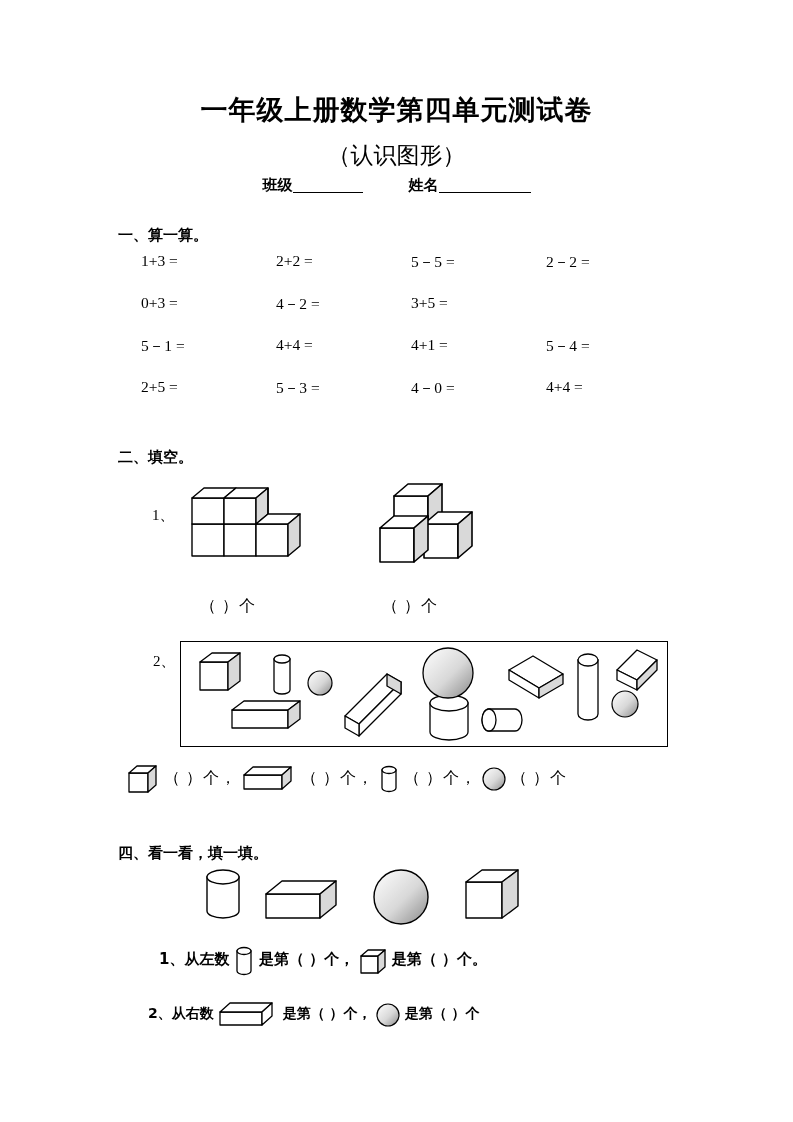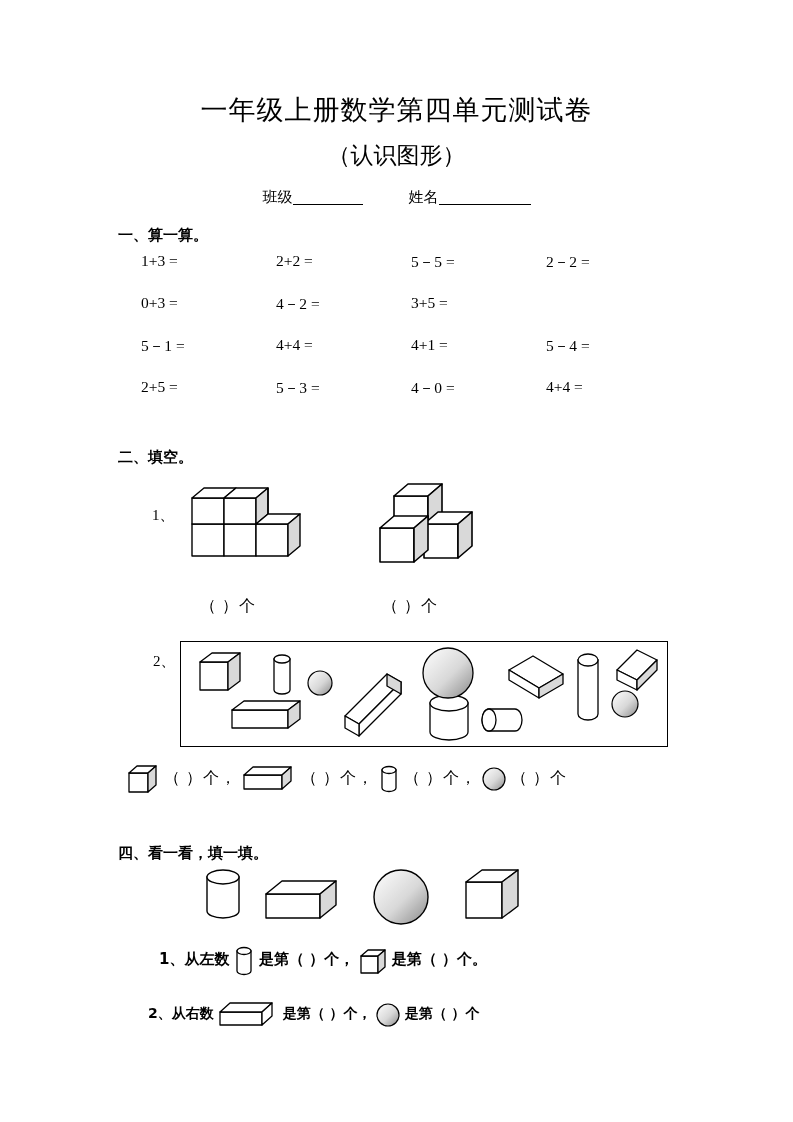--- a/index.html
+++ b/index.html
@@ -22,41 +22,41 @@
   }
 
   
   .title-main {
     position: absolute;
     top: 92px;
     left: 0;
     width: 793px;
     text-align: center;
     font-family: "DejaVu Sans", sans-serif;
-    font-weight: normal;
+    font-weight: bold;
     font-size: 27px;
     letter-spacing: 1px;
   }
   .title-sub {
     position: absolute;
     top: 140px;
     left: 0;
     width: 793px;
     text-align: center;
     font-family: "Liberation Serif", serif;
     font-size: 23px;
   }
   .idline {
     position: absolute;
-    top: 188px;
+    top: 176px;
     left: 0;
     width: 793px;
     text-align: center;
     font-family: "DejaVu Sans", sans-serif;
-    font-weight: normal;
+    font-weight: bold;
     font-size: 15px;
   }
   .idline .blank-s {
     display: inline-block;
     width: 70px;
     border-bottom: 1.5px solid #000;
     vertical-align: -3px;
   }
   .idline .blank-l {
     display: inline-block;

